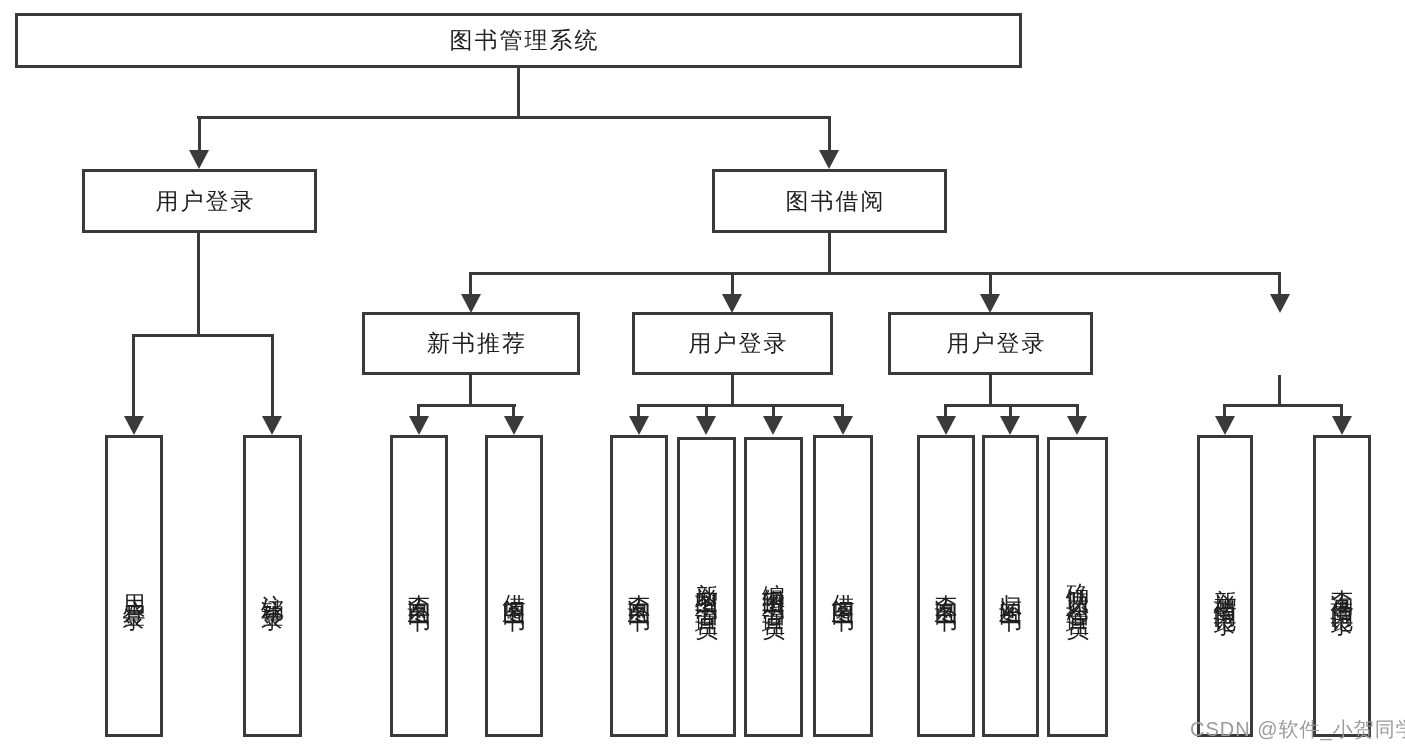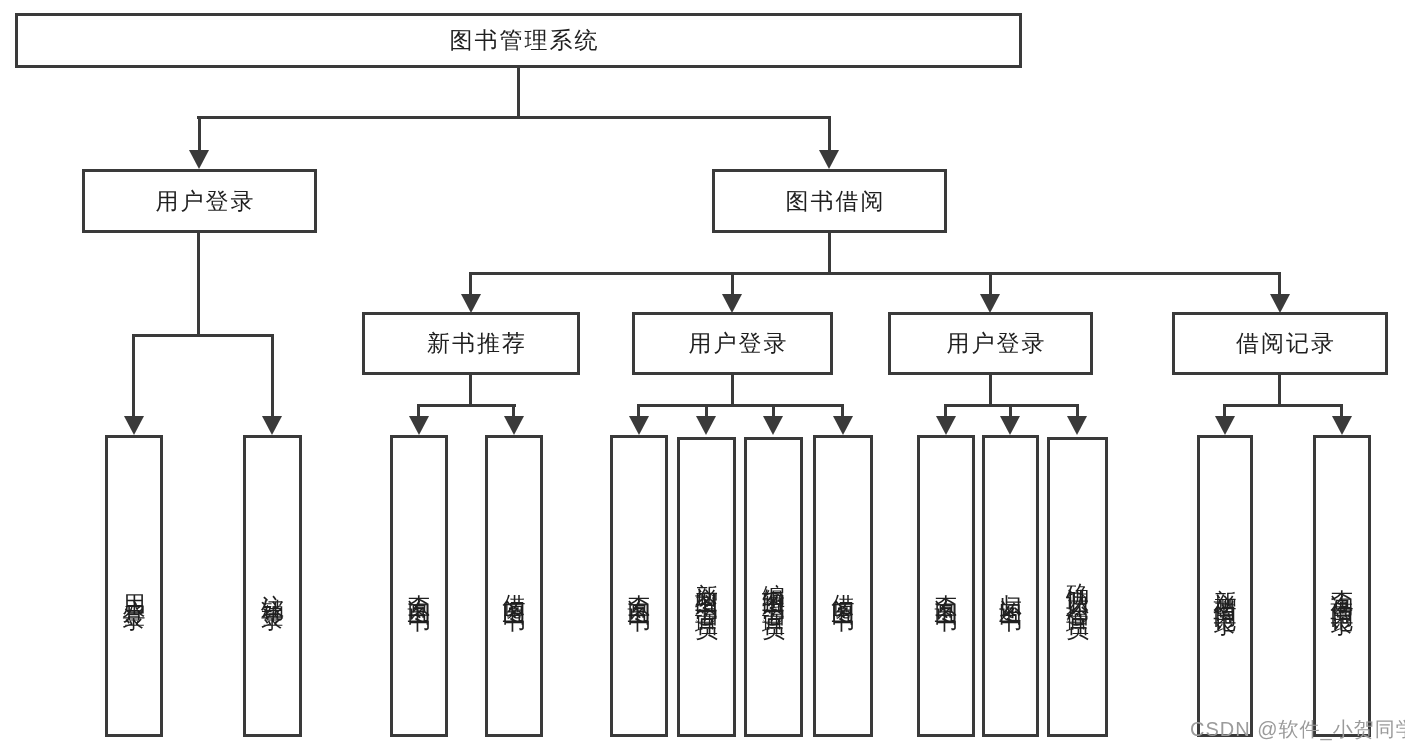--- a/index.html
+++ b/index.html
@@ -90,23 +90,20 @@
 
   <div class="hb" style="left:362px;top:312px;width:218px;height:63px">
     <span>新书推荐</span>
   </div>
   <div class="hb" style="left:632px;top:312px;width:201px;height:63px">
     <span>用户登录</span>
   </div>
   <div class="hb" style="left:888px;top:312px;width:205px;height:63px">
     <span>用户登录</span>
   </div>
-  <div class="hb" style="left:1172px;top:312px;width:216px;height:63px">
-    <span>借阅记录</span>
-  </div>
 
   <div class="ln" style="left:469px;top:375px;width:3px;height:32px"></div>
   <div class="ln" style="left:417px;top:404px;width:99px;height:3px"></div>
   <div class="ln" style="left:417px;top:404px;width:3px;height:15px"></div>
   <div class="ah" style="left:409px;top:416px"></div>
   <div class="ln" style="left:512px;top:404px;width:3px;height:15px"></div>
   <div class="ah" style="left:504px;top:416px"></div>
 
   <div class="ln" style="left:731px;top:375px;width:3px;height:32px"></div>
   <div class="ln" style="left:637px;top:404px;width:207px;height:3px"></div>

